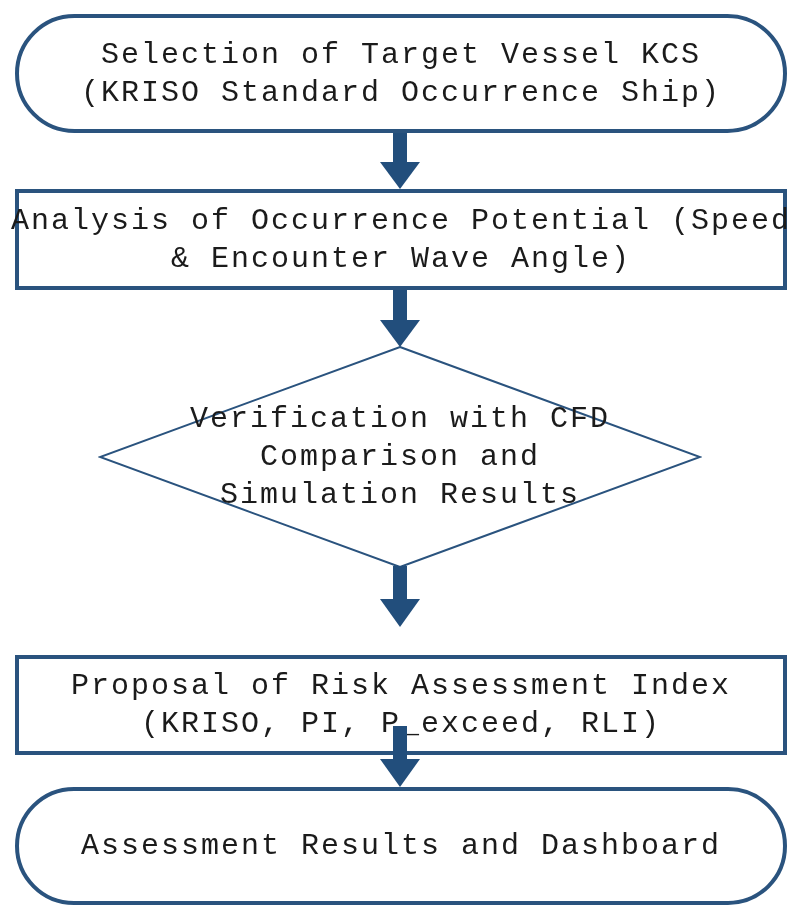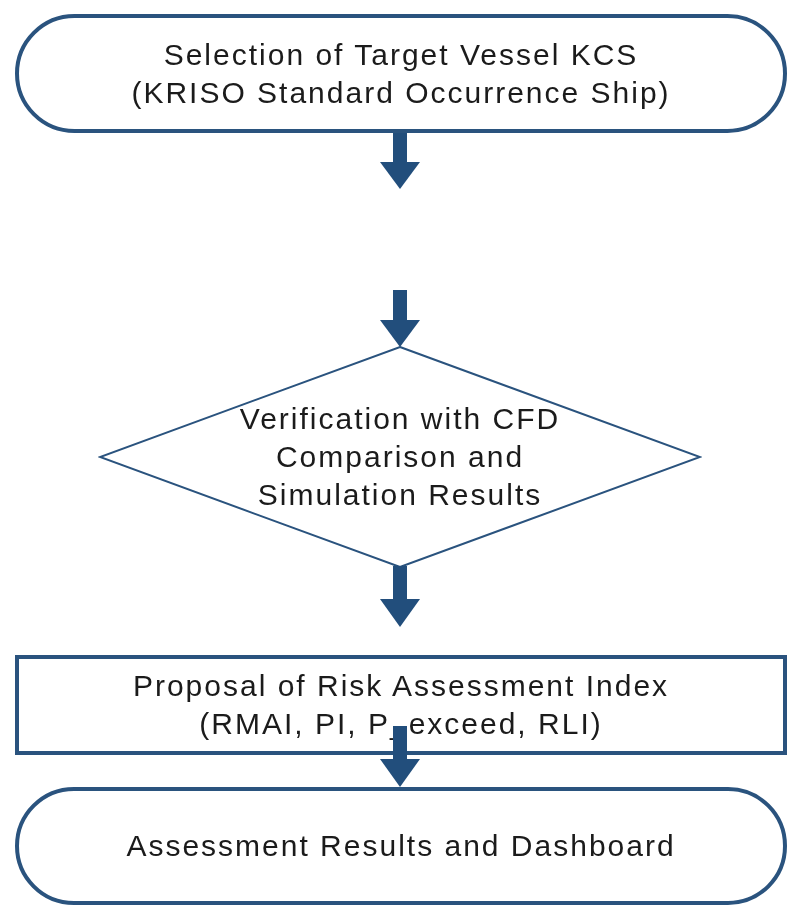--- a/index.html
+++ b/index.html
@@ -5,21 +5,21 @@
   html, body {
     margin: 0;
     padding: 0;
     background: #ffffff;
   }
   .canvas {
     position: relative;
     width: 800px;
     height: 920px;
     background: #ffffff;
-    font-family: Liberation Sans, sans-serif;
+    font-family: Liberation Mono, monospace;
     overflow: hidden;
   }
   .node {
     position: absolute;
     box-sizing: border-box;
     display: flex;
     flex-direction: column;
     justify-content: center;
     align-items: center;
     text-align: center;
@@ -82,20 +82,24 @@
   <div class="node stadium" style="left:15px; top:14px; width:772px; height:119px;">
     <div class="line">Selection of Target Vessel KCS</div>
     <div class="line">(KRISO Standard Occurrence Ship)</div>
   </div>
 
   <svg class="connector" style="left:378px; top:133px;" width="44" height="57" viewBox="0 0 44 57">
     <rect class="shaft" x="15" y="0" width="14" height="31"></rect>
     <polygon class="head" points="2,29 42,29 22,56"></polygon>
   </svg>
 
+  <div class="node rect" style="left:15px; top:189px; width:772px; height:101px;">
+    <div class="line">Analysis of Occurrence Potential (Speed</div>
+    <div class="line">&amp; Encounter Wave Angle)</div>
+  </div>
 
   <svg class="connector" style="left:378px; top:290px;" width="44" height="58" viewBox="0 0 44 58">
     <rect class="shaft" x="15" y="0" width="14" height="32"></rect>
     <polygon class="head" points="2,30 42,30 22,57"></polygon>
   </svg>
 
   <div class="diamond-wrap" style="left:98px; top:346px; width:604px; height:222px;">
     <svg class="diamond-svg" viewBox="0 0 604 222" preserveAspectRatio="none">
       <polygon points="302,1 602,111 302,221 2,111"></polygon>
     </svg>
@@ -106,21 +110,21 @@
     </div>
   </div>
 
   <svg class="connector" style="left:378px; top:566px;" width="44" height="62" viewBox="0 0 44 62">
     <rect class="shaft" x="15" y="0" width="14" height="35"></rect>
     <polygon class="head" points="2,33 42,33 22,61"></polygon>
   </svg>
 
   <div class="node rect" style="left:15px; top:628px; width:772px; height:100px;margin-top:27px;">
     <div class="line">Proposal of Risk Assessment Index</div>
-    <div class="line">(RMAI, PI, P_exceed, RLI)</div>
+    <div class="line">(KRISO, PI, P_exceed, RLI)</div>
   </div>
 
   <svg class="connector" style="left:378px; top:726px;" width="44" height="62" viewBox="0 0 44 62">
     <rect class="shaft" x="15" y="0" width="14" height="35"></rect>
     <polygon class="head" points="2,33 42,33 22,61"></polygon>
   </svg>
 
   <div class="node stadium" style="left:15px; top:787px; width:772px; height:118px;justify-content:center;">
     <div class="line">Assessment Results and Dashboard</div>
   </div>

